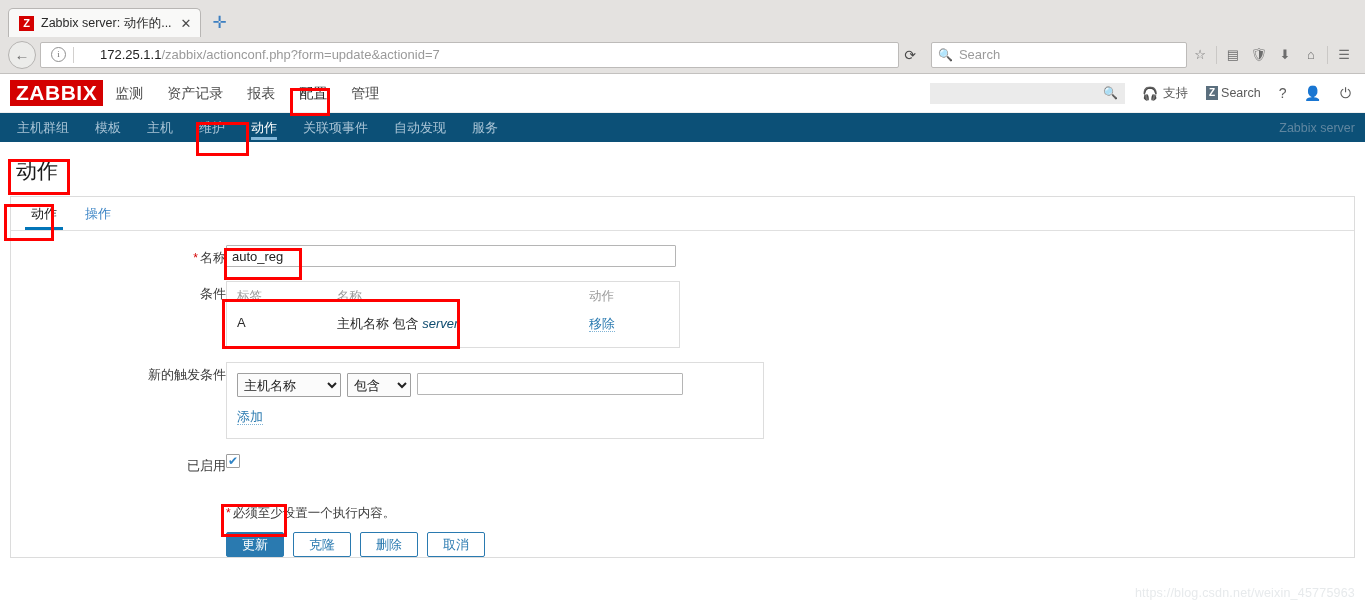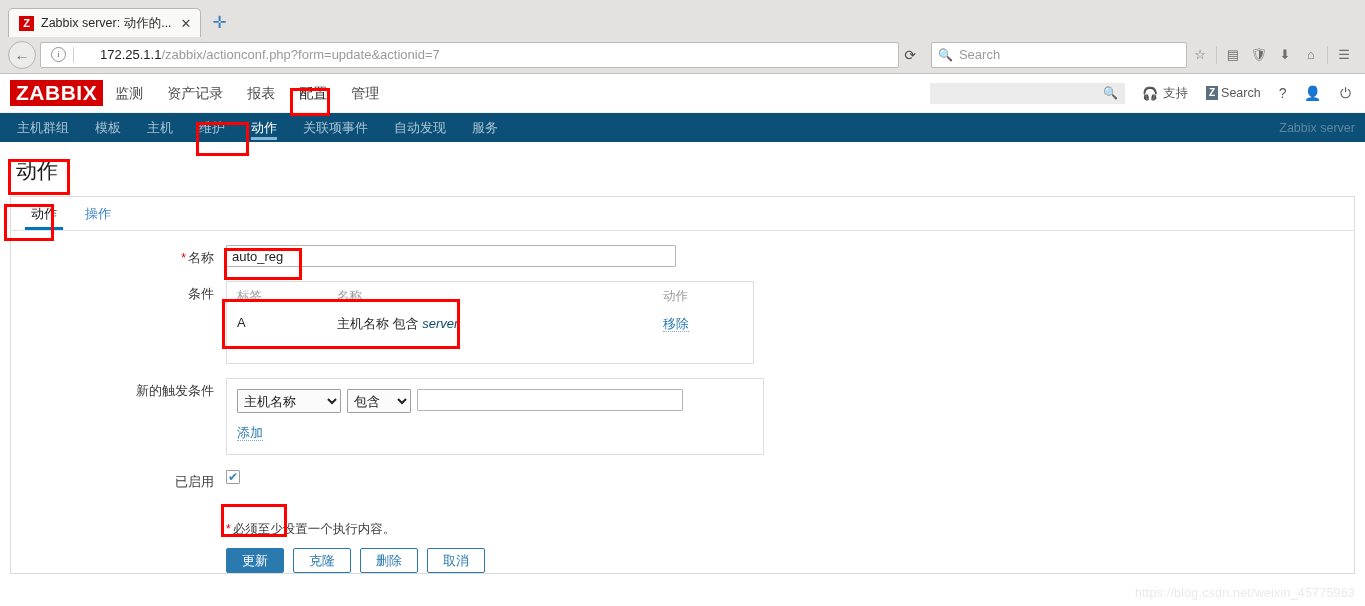--- a/index.html
+++ b/index.html
@@ -118,35 +118,35 @@
   }
   #tabs-row{height:34px;border-bottom:1px solid #e0e0e0;display:flex;align-items:stretch;padding-left:6px;box-sizing:border-box;}
   .ftab{
     display:flex;align-items:center;padding:0 14px;font-size:13px;color:#3b84c5;position:relative;
   }
   .ftab.active{color:#1a1a1a;}
   .ftab.active::after{content:"";position:absolute;left:8px;right:8px;bottom:0;height:3px;background:#0275b8;}
 
   .form-row{display:flex;align-items:flex-start;margin-top:14px;}
   .form-label{
-    width:215px;text-align:right;padding-right:12px;font-size:13px;color:#3c3c3c;
+    width:215px;text-align:right;padding-right:0;font-size:13px;color:#3c3c3c;
     box-sizing:border-box;flex:none;padding-top:4px;
   }
   .req-star{color:#d40000;margin-right:2px;font-size:12px;}
   .form-field{flex:1;min-width:0;}
   input.txt{
     height:22px;border:1px solid #b5b5b5;background:#fff;font-size:13px;color:#222;
     padding:0 5px;box-sizing:border-box;font-family:"Liberation Sans",sans-serif;
     border-radius:1px;outline:none;
   }
   #name-input{width:450px;}
   #cond-value-input{width:266px;height:22px;}
 
   .cond-box{
-    border:1px solid #dddddd;background:#fff;width:528px;box-sizing:border-box;padding:6px 10px 24px 10px;
+    border:1px solid #dddddd;background:#fff;width:454px;box-sizing:border-box;padding:6px 10px 8px 10px;
   }
   table.cond-table{border-collapse:collapse;width:100%;font-size:13px;}
   table.cond-table th{
     text-align:left;font-weight:normal;color:#9a9a9a;font-size:12.5px;padding:0 0 6px 0;
   }
   table.cond-table td{padding:4px 0 6px 0;color:#2b2b2b;font-size:13px;vertical-align:top;}
   .col-label{width:100px;}
   .col-name{width:auto;}
   .col-action{width:80px;text-align:left;}
   .cond-expr i{color:#0c4a6e;}

